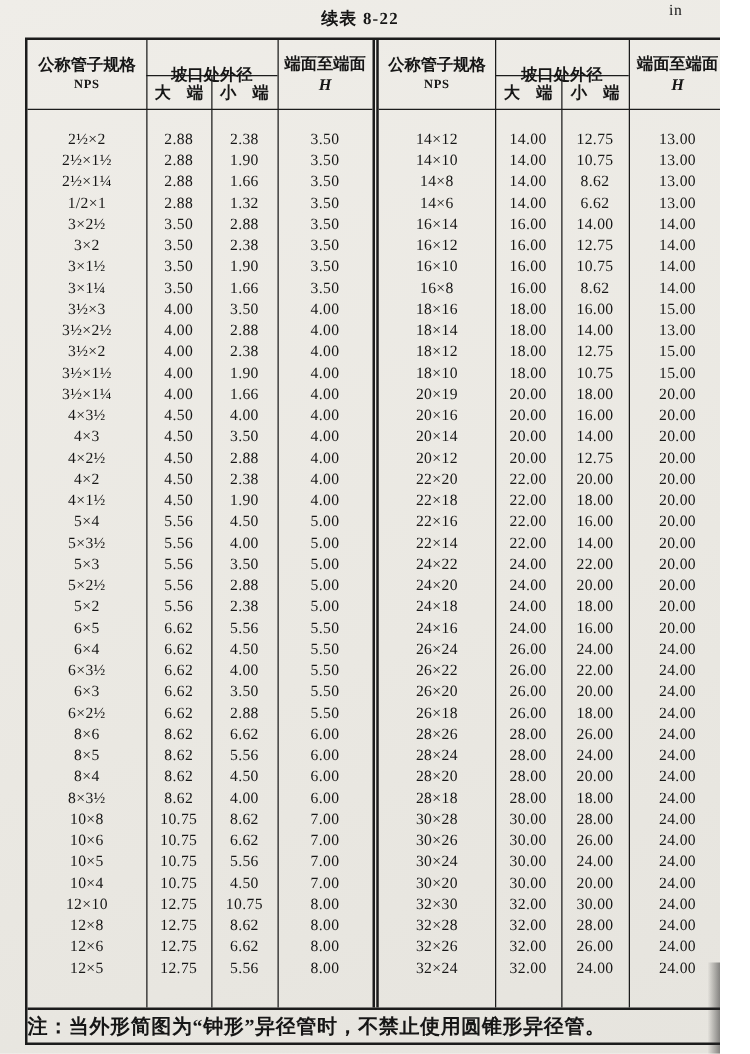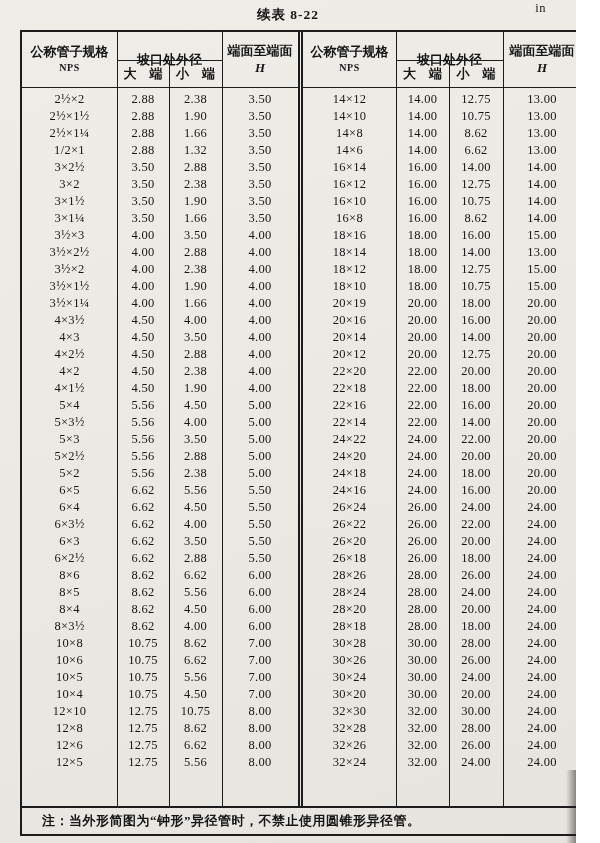--- a/index.html
+++ b/index.html
@@ -20,21 +20,21 @@
     position:absolute;top:1px;right:30px;
     font-size:12.5px;letter-spacing:.5px;
   }
   .tbl{
     position:absolute;left:20px;top:30px;width:563px;height:806px;
     border:2px solid #1c1c1c;
     display:flex;flex-direction:column;
     box-sizing:border-box;
   }
   .tbl-main{flex:1;display:flex;min-height:0;}
-  .half{position:relative;display:flex;flex-direction:column;box-sizing:border-box;}
+  .half{position:relative;display:flex;flex-direction:column;box-sizing:border-box;gap:12px;}
   .half-l{width:276px;}
   .half-r{flex:1;}
   .divider{width:5px;border-left:2px solid #1c1c1c;border-right:2px solid #1c1c1c;box-sizing:border-box;}
   
   .vline{position:absolute;width:1px;background:#1c1c1c;bottom:0;top:0;}
   .half-l .vl1{left:95px;}  .half-l .vl2{left:147px;top:29px;} .half-l .vl3{left:200px;}
   .half-r .vl1{left:93px;}  .half-r .vl2{left:146px;top:29px;} .half-r .vl3{left:200px;}
   
   .hh{display:grid;height:55px;border-bottom:1px solid #1c1c1c;grid-template-rows:29px 26px;flex:none;}
   .half-l .hh{grid-template-columns:95px 52px 53px 1fr;}
@@ -50,22 +50,22 @@
   
   .hbody{flex:1;display:flex;flex-direction:column;padding:3px 0 4px;min-height:0;}
   .grp{display:flex;flex-direction:column;}
   .row{display:grid;height:17px;align-items:center;}
   .half-l .row{grid-template-columns:95px 52px 53px 1fr;}
   .half-r .row{grid-template-columns:93px 53px 54px 1fr;}
   .cell{text-align:center;font-size:12.5px;letter-spacing:.3px;white-space:nowrap;}
   
   .note{
     height:26px;flex:none;border-top:2px solid #1c1c1c;
-    display:flex;align-items:center;padding-left:20px;
-    font-weight:bold;font-size:13px;letter-spacing:.5px;
+    display:flex;align-items:center;
+    font-weight:bold;font-size:16px;letter-spacing:.5px;
   }
   .edge-shadow{
     position:absolute;right:0;top:770px;width:10px;height:73px;
     background:linear-gradient(90deg,rgba(30,30,30,0) 0%,rgba(35,35,35,.5) 100%);
     pointer-events:none;
   }
 </style>
 </head>
 <body>
 

